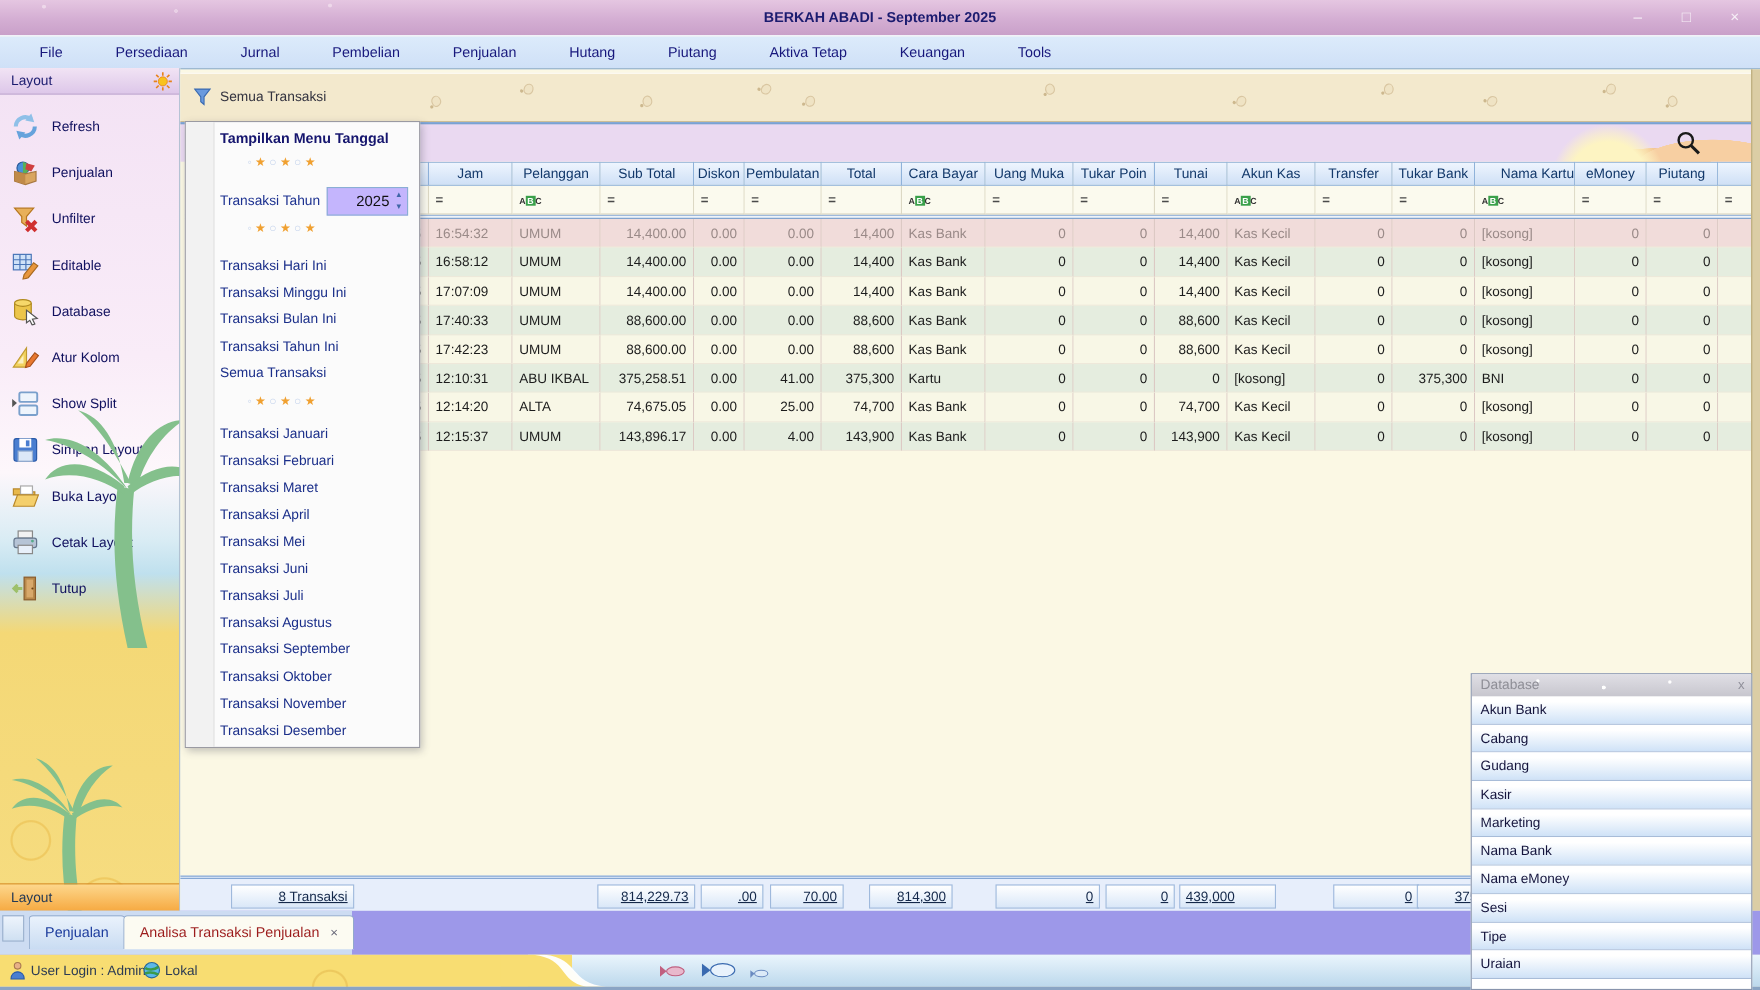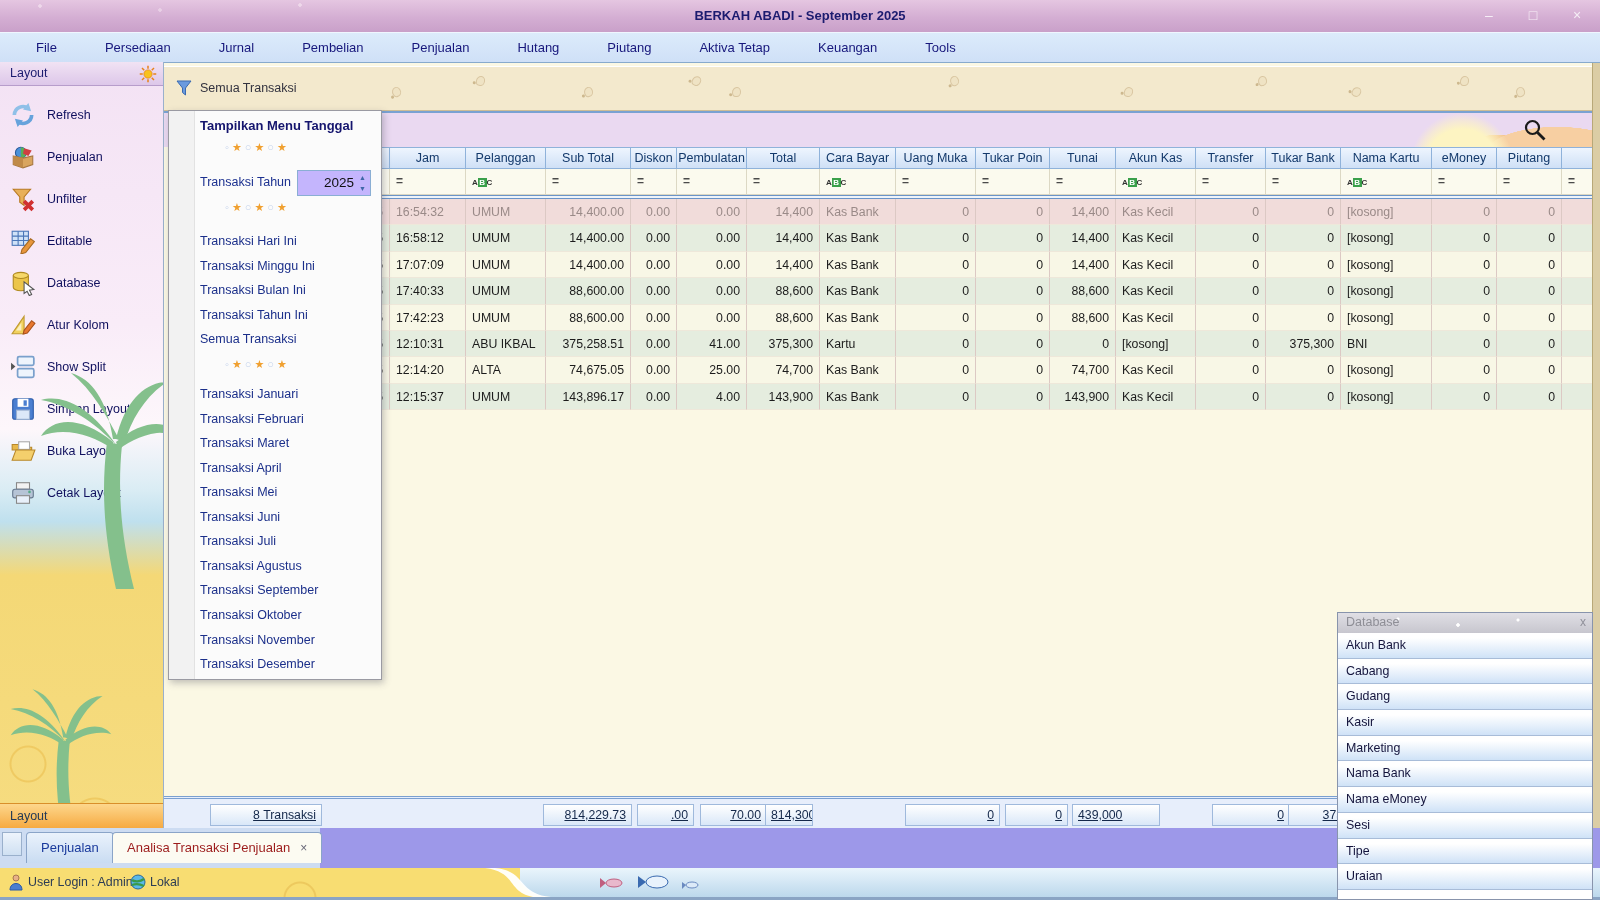--- a/index.html
+++ b/index.html
@@ -279,20 +279,29 @@
           <span class="lbl">Buka Layout</span>
         </div>
         <div class="side-item">
           <span class="icn"><svg viewBox="0 0 24 24" width="26" height="26">
               <rect x="6" y="2.5" width="12" height="6" fill="#f2f2f2" stroke="#888"></rect>
               <rect x="2.5" y="8.5" width="19" height="8" rx="2" fill="#b6c4d6" stroke="#66788e"></rect>
               <rect x="6" y="14.5" width="12" height="7" fill="#e8f0fa" stroke="#888"></rect>
               <circle cx="18" cy="11" r="1.2" fill="#5a8"></circle>
             </svg></span>
           <span class="lbl">Cetak Layout</span>
+        </div>
+        <div class="side-item">
+          <span class="icn"><svg viewBox="0 0 24 24" width="26" height="26">
+              <rect x="11" y="2.5" width="9.5" height="19" fill="#b8884a" stroke="#8a5a2a"></rect>
+              <rect x="13" y="4.5" width="5.5" height="15" fill="#d8a86a"></rect>
+              <circle cx="18" cy="12" r="0.9" fill="#6a4012"></circle>
+              <path d="M9.5 12H2.5M5.5 9l-3 3 3 3" stroke="#9ec06a" stroke-width="2.6" fill="none"></path>
+            </svg></span>
+          <span class="lbl">Tutup</span>
         </div>
       </div>
     <span class="sb-palm1"><svg viewBox="0 0 100 160" width="100%" height="100%">
           <g fill="#84c08c">
             <path d="M48 60 C44 92 46 122 54 158 L66 158 C57 122 55 92 58 62 Z"></path>
             <path d="M52 60 C30 42 12 44 4 56 C20 50 38 55 52 65 Z"></path>
             <path d="M52 59 C36 36 18 28 4 32 C22 35 40 47 54 62 Z"></path>
             <path d="M52 58 C48 32 38 18 24 14 C38 25 48 43 56 58 Z"></path>
             <path d="M54 58 C60 32 74 20 88 20 C74 29 64 45 60 60 Z"></path>
             <path d="M54 60 C72 45 88 45 96 55 C82 51 66 57 56 65 Z"></path>
@@ -345,21 +354,21 @@
           <div class="hcell" style="width: 46px;">Diskon</div>
           <div class="hcell" style="width: 70px;">Pembulatan</div>
           <div class="hcell" style="width: 73px;">Total</div>
           <div class="hcell" style="width: 76px;">Cara Bayar</div>
           <div class="hcell" style="width: 80px;">Uang Muka</div>
           <div class="hcell" style="width: 74px;">Tukar Poin</div>
           <div class="hcell" style="width: 66px;">Tunai</div>
           <div class="hcell" style="width: 80px;">Akun Kas</div>
           <div class="hcell" style="width: 70px;">Transfer</div>
           <div class="hcell" style="width: 75px;">Tukar Bank</div>
-          <div class="hcell" style="width: 91px;">Nama Kartu</div>
+          <div class="hcell" style="width: 91px; text-align: right;">Nama Kartu</div>
           <div class="hcell" style="width: 65px;">eMoney</div>
           <div class="hcell" style="width: 65px;">Piutang</div>
           <div class="hcell" style="width: 45px;"></div>
         </div>
         <div class="trow">
           <div class="fcell" style="width: 222px;"><span class="eqg">=</span></div>
           <div class="fcell" style="width: 76px;"><span class="eqg">=</span></div>
           <div class="fcell" style="width: 80px;"><span class="abcg">A<b>B</b>C</span></div>
           <div class="fcell" style="width: 85px;"><span class="eqg">=</span></div>
           <div class="fcell" style="width: 46px;"><span class="eqg">=</span></div>
@@ -537,21 +546,21 @@
           <div class="dcell" style="width: 65px; text-align: right;">0</div>
           <div class="dcell" style="width: 65px; text-align: right;">0</div>
           <div class="dcell" style="width: 45px; text-align: right;">0</div>
         </div>
       </div>
     <div class="sumstrip">
         <div class="sumbox" style="left: 46px; width: 112px; text-align: right;">8 Transaksi</div>
         <div class="sumbox" style="left: 379px; width: 89px; text-align: right;">814,229.73</div>
         <div class="sumbox" style="left: 473px; width: 57px; text-align: right;">.00</div>
         <div class="sumbox" style="left: 536px; width: 67px; text-align: right;">70.00</div>
-        <div class="sumbox" style="left: 601px; width: 48px; text-align: right;">814,300</div>
+        <div class="sumbox" style="left: 626px; width: 76px; text-align: right;">814,300</div>
         <div class="sumbox" style="left: 741px; width: 95px; text-align: right;">0</div>
         <div class="sumbox" style="left: 841px; width: 63px; text-align: right;">0</div>
         <div class="sumbox" style="left: 908px; width: 88px; text-align: left;">439,000</div>
         <div class="sumbox" style="left: 1048px; width: 78px; text-align: right;">0</div>
         <div class="sumbox" style="left: 1124px; width: 85px; text-align: right;">375,300</div>
       </div>
     <div class="tanstrip"></div>
   </div>
 
   <div class="popup">

